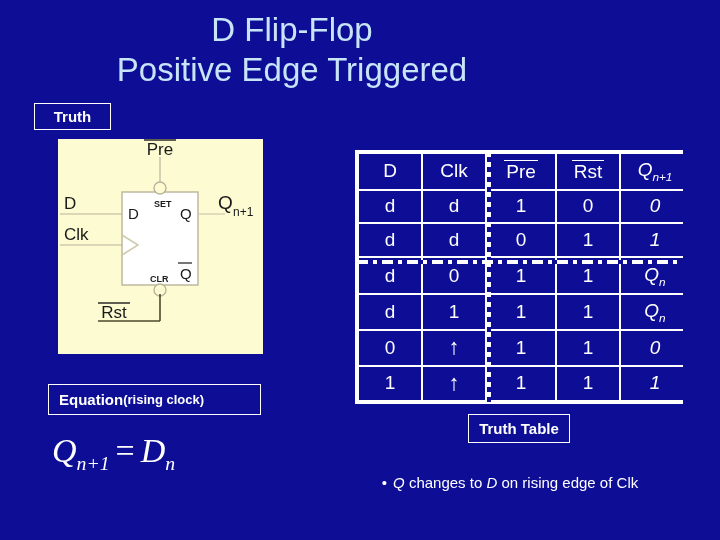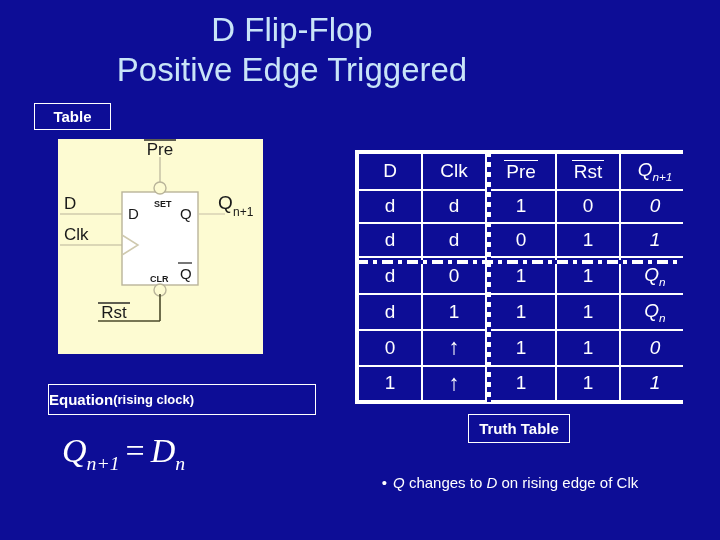--- a/index.html
+++ b/index.html
@@ -44,23 +44,24 @@
   }
   #symbol-caption {
     left: 34px;
     top: 103px;
     width: 77px;
     height: 27px;
   }
   #equation-caption {
     left: 48px;
     top: 384px;
-    width: 268px;
+    width: 213px;
     height: 31px;
     justify-content: flex-start;
+    padding-left: 10px;
   }
   #equation-caption .sub-note {
     font-size: 13px;
     font-weight: bold;
   }
   #truthtable-caption {
     left: 468px;
     top: 414px;
     width: 102px;
     height: 29px;
@@ -80,21 +81,21 @@
     display: block;
   }
   .dgm-text {
     font-family: "Liberation Sans", sans-serif;
     fill: #1a1a1a;
   }
 
   
   #equation-formula {
     position: absolute;
-    left: 62px;
+    left: 52px;
     top: 432px;
     color: #ffffff;
     font-family: "Liberation Serif", serif;
     font-style: italic;
     font-size: 34px;
     white-space: nowrap;
   }
   #equation-formula sub {
     font-size: 0.58em;
     font-style: italic;
@@ -207,21 +208,21 @@
   #bottom-note .bullet-dot { margin-right: 6px; }
   #bottom-note i { font-style: italic; }
 </style>
 </head>
 <body>
 
 <div id="slide-title">D Flip-Flop
 Positive Edge Triggered</div>
 
 <div id="symbol-caption" class="caption-box">
-  <span>Table</span>
+  <span>Truth</span>
 </div>
 
 <div id="symbol-panel">
   <svg width="205" height="215" viewBox="0 0 205 215">
 
     <rect x="64" y="53" width="76" height="93" fill="#ffffff" stroke="#b9b49a" stroke-width="1.4"></rect>
 
     <line x1="2" y1="75" x2="64" y2="75" stroke="#b9b49a" stroke-width="1.2"></line>
 
     <line x1="2" y1="106" x2="64" y2="106" stroke="#b9b49a" stroke-width="1.2"></line>

